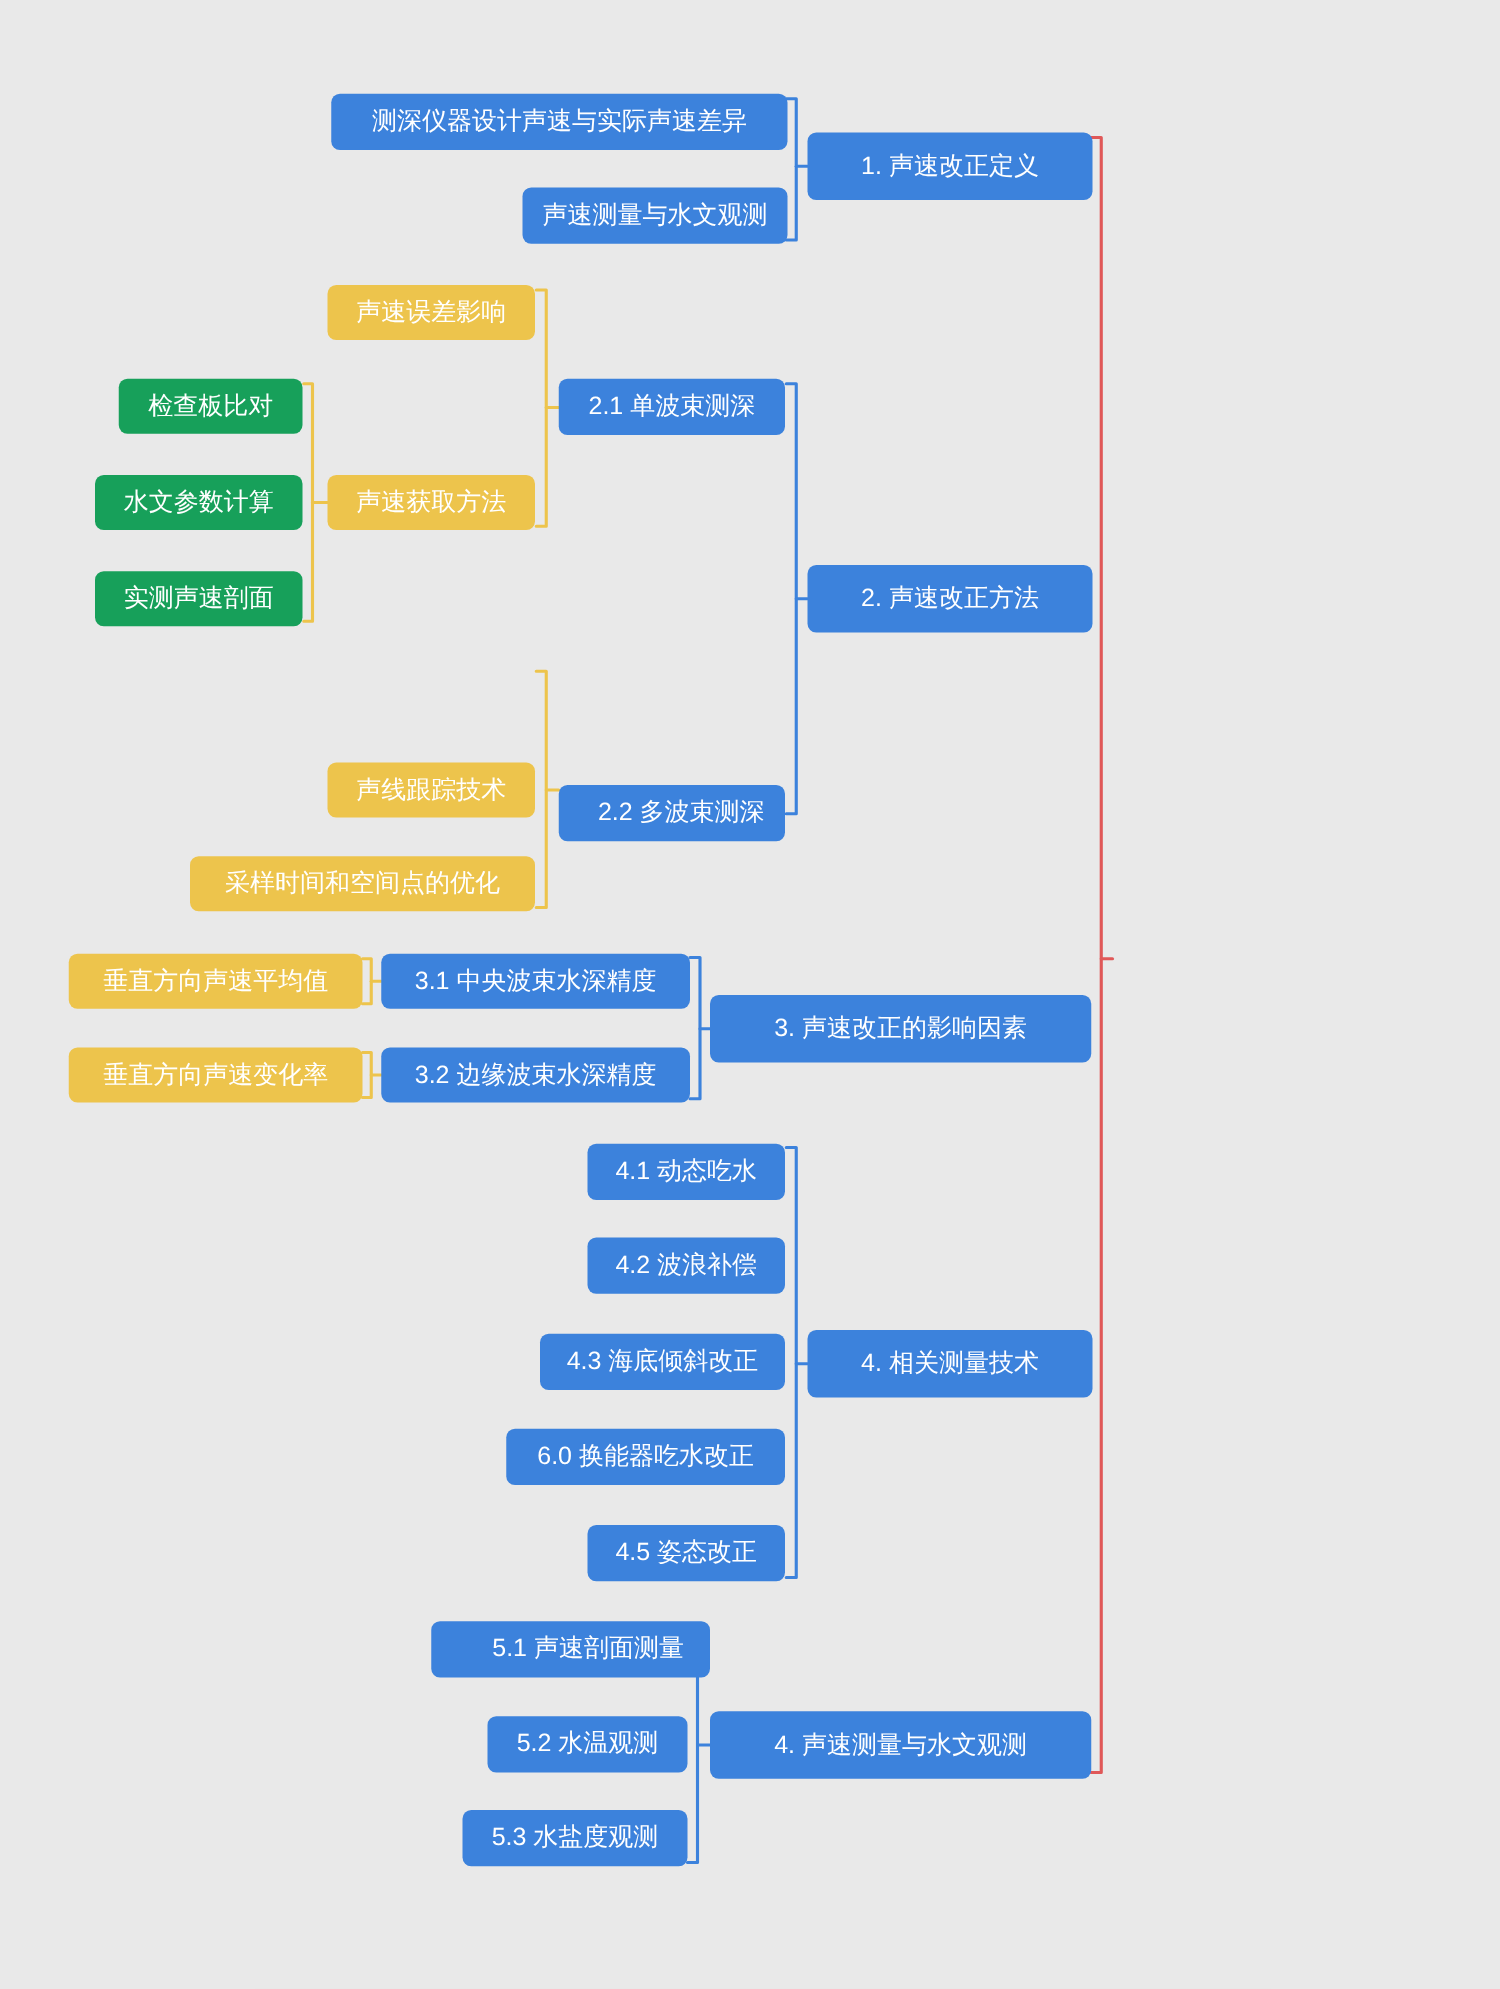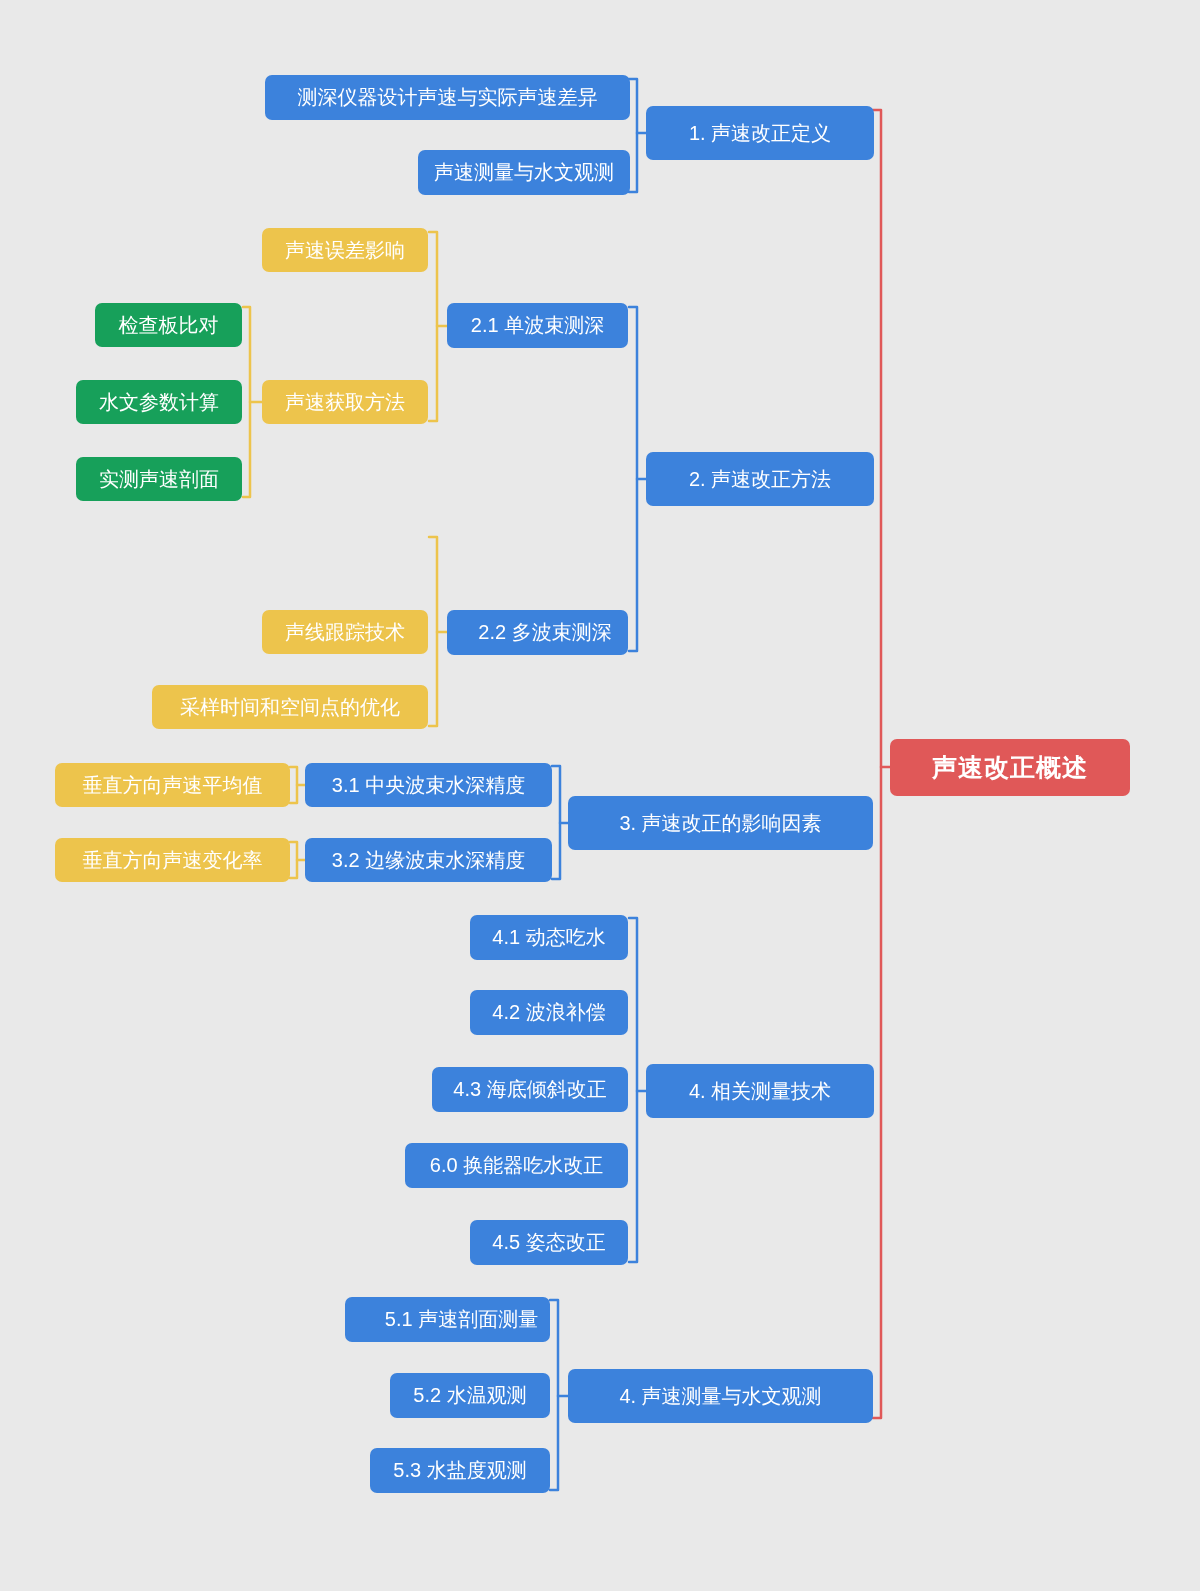--- a/index.html
+++ b/index.html
@@ -96,48 +96,47 @@
         <path d="M 637 1091 L 646 1091"></path>
       </g>
 
       <g stroke="#3c82dc">
         <path d="M 550 1300 L 558 1300 L 558 1490 L 550 1490"></path>
         <path d="M 558 1396 L 568 1396"></path>
       </g>
     </g>
   </svg>
 
-  <div class="node red lvl-root" style="left:890px; top:739px; width:240px; height:57px;">声速改正概述</div>
 
   <div class="node blue lvl-main" style="left:646px; top:106px; width:228px; height:54px;">1. 声速改正定义</div>
   <div class="node blue lvl-sub" style="left:265px; top:75px; width:365px; height:45px;">测深仪器设计声速与实际声速差异</div>
   <div class="node blue lvl-sub" style="left:418px; top:150px; width:212px; height:45px;">声速测量与水文观测</div>
 
   <div class="node blue lvl-main" style="left:646px; top:452px; width:228px; height:54px;">2. 声速改正方法</div>
   <div class="node blue lvl-sub" style="left:447px; top:303px; width:181px; height:45px;">2.1 单波束测深</div>
   <div class="node yellow lvl-sub" style="left:262px; top:228px; width:166px; height:44px;">声速误差影响</div>
   <div class="node yellow lvl-sub" style="left:262px; top:380px; width:166px; height:44px;">声速获取方法</div>
   <div class="node green lvl-sub" style="left:95px; top:303px; width:147px; height:44px;">检查板比对</div>
   <div class="node green lvl-sub" style="left:76px; top:380px; width:166px; height:44px;">水文参数计算</div>
   <div class="node green lvl-sub" style="left:76px; top:457px; width:166px; height:44px;">实测声速剖面</div>
-  <div class="node blue lvl-sub" style="left:447px; top:610px; width:181px; height:45px;padding-left:15px;">2.2 多波束测深</div>
+  <div class="node blue lvl-sub" style="left:447px; top:628px; width:181px; height:45px;padding-left:15px;">2.2 多波束测深</div>
   <div class="node yellow lvl-sub" style="left:262px; top:610px; width:166px; height:44px;">声线跟踪技术</div>
   <div class="node yellow lvl-sub" style="left:152px; top:685px; width:276px; height:44px;">采样时间和空间点的优化</div>
 
   <div class="node blue lvl-main" style="left:568px; top:796px; width:305px; height:54px;">3. 声速改正的影响因素</div>
   <div class="node blue lvl-sub" style="left:305px; top:763px; width:247px; height:44px;">3.1 中央波束水深精度</div>
   <div class="node yellow lvl-sub" style="left:55px; top:763px; width:235px; height:44px;">垂直方向声速平均值</div>
   <div class="node blue lvl-sub" style="left:305px; top:838px; width:247px; height:44px;">3.2 边缘波束水深精度</div>
   <div class="node yellow lvl-sub" style="left:55px; top:838px; width:235px; height:44px;">垂直方向声速变化率</div>
 
   <div class="node blue lvl-main" style="left:646px; top:1064px; width:228px; height:54px;">4. 相关测量技术</div>
   <div class="node blue lvl-sub" style="left:470px; top:915px; width:158px; height:45px;">4.1 动态吃水</div>
   <div class="node blue lvl-sub" style="left:470px; top:990px; width:158px; height:45px;">4.2 波浪补偿</div>
   <div class="node blue lvl-sub" style="left:432px; top:1067px; width:196px; height:45px;">4.3 海底倾斜改正</div>
   <div class="node blue lvl-sub" style="left:405px; top:1143px; width:223px; height:45px;">6.0 换能器吃水改正</div>
   <div class="node blue lvl-sub" style="left:470px; top:1220px; width:158px; height:45px;">4.5 姿态改正</div>
 
   <div class="node blue lvl-main" style="left:568px; top:1369px; width:305px; height:54px;">4. 声速测量与水文观测</div>
-  <div class="node blue lvl-sub" style="left:345px; top:1297px; width:205px; height:45px;padding-left:28px;">5.1 声速剖面测量</div>
+  <div class="node blue lvl-sub" style="left:345px; top:1297px; width:223px; height:45px;padding-left:28px;">5.1 声速剖面测量</div>
   <div class="node blue lvl-sub" style="left:390px; top:1373px; width:160px; height:45px;">5.2 水温观测</div>
   <div class="node blue lvl-sub" style="left:370px; top:1448px; width:180px; height:45px;">5.3 水盐度观测</div>
 
 </div>
 
 </body></html>

